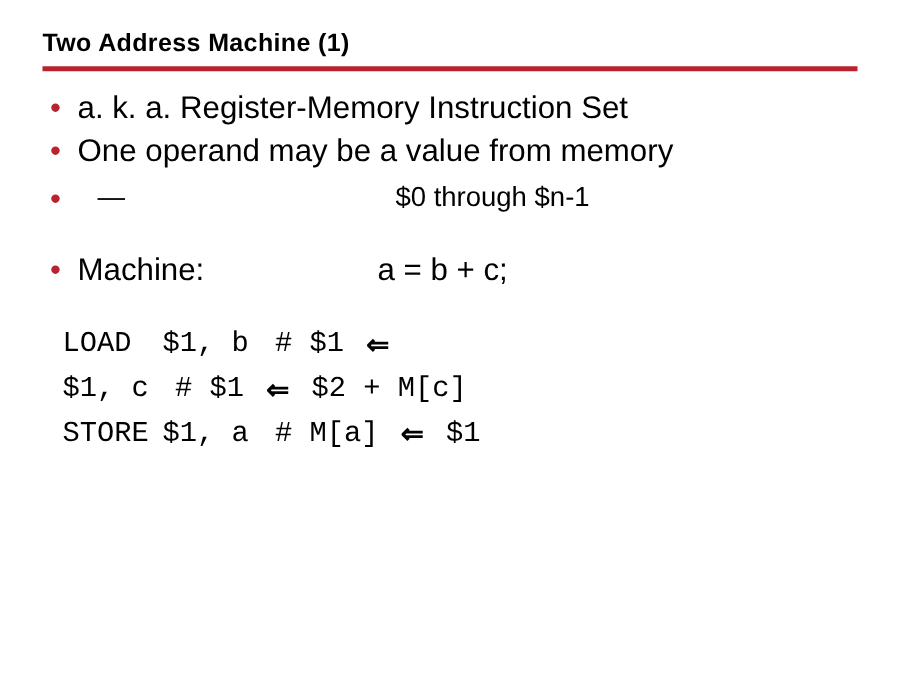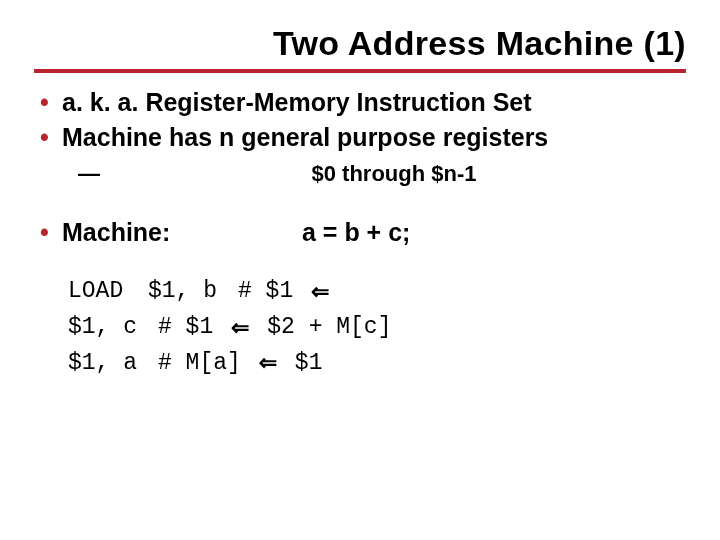--- a/index.html
+++ b/index.html
@@ -10,39 +10,37 @@
     background: #ffffff;
     font-family: Arial, Helvetica, sans-serif;
     color: #000000;
   }
   .slide {
     box-sizing: border-box;
     padding: 24px 34px 20px 34px;
   }
   .title {
     font-weight: 900;
-    font-size: 34px;
+    font-size: 20px;
     letter-spacing: 0.3px;
     padding-bottom: 6px;
     border-bottom: 4px solid #b8232f;
     margin-bottom: 14px;
-    text-align: right;
   }
   ul.top {
     list-style: none;
     margin: 0;
     padding: 0 0 0 6px;
   }
   ul.top > li {
     position: relative;
     font-size: 25px;
     line-height: 1.25;
     padding-left: 22px;
     margin: 4px 0;
-    font-weight: bold;
   }
   ul.top > li::before {
     content: "•";
     position: absolute;
     left: 0;
     top: 0;
     color: #b8232f;
     font-size: 25px;
     line-height: 1.25;
   }
@@ -61,21 +59,21 @@
     color: #000;
   }
   .example-row {
     display: flex;
     align-items: baseline;
   }
   .example-label { flex: 0 0 240px; }
   .example-expr { font-size: 25px; }
   .code-block {
     margin-top: 26px;
-    margin-left: 34px;
+    margin-left: 16px;
     font-family: "Courier New", Courier, monospace;
     font-size: 23px;
     line-height: 1.55;
   }
   .code-row { display: flex; }
   .col-op   { width: 80px;  white-space: pre; }
   .col-arg  { width: 90px;  white-space: pre; }
   .col-cm   { white-space: pre; display: flex; align-items: center; }
   .arrow {
     display: inline-block;
@@ -88,22 +86,22 @@
 </style>
 </head>
 <body>
 
 <div class="slide">
 
   <div class="title">Two Address Machine (1)</div>
 
   <ul class="top">
     <li>a. k. a. Register-Memory Instruction Set</li>
+    <li>One operand may be a value from memory</li>
     <li>
-      <span>Machine has n general purpose registers</span>
       <div class="sub">$0 through $n-1</div>
     </li>
   </ul>
 
   <div class="gap"></div>
 
   <ul class="top">
     <li>
       <div class="example-row">
         <span class="example-label">Machine:</span>
@@ -123,20 +121,21 @@
     </div>
     <div class="code-row">
       <span class="col-arg">$1, c</span>
       <span class="col-cm">
         <span># $1 </span>
         <span class="arrow">⇐</span>
         <span> $2 + M[c]</span>
       </span>
     </div>
     <div class="code-row">
+      <span class="col-op">STORE</span>
       <span class="col-arg">$1, a</span>
       <span class="col-cm">
         <span># M[a] </span>
         <span class="arrow">⇐</span>
         <span> $1</span>
       </span>
     </div>
   </div>
 
 </div>

